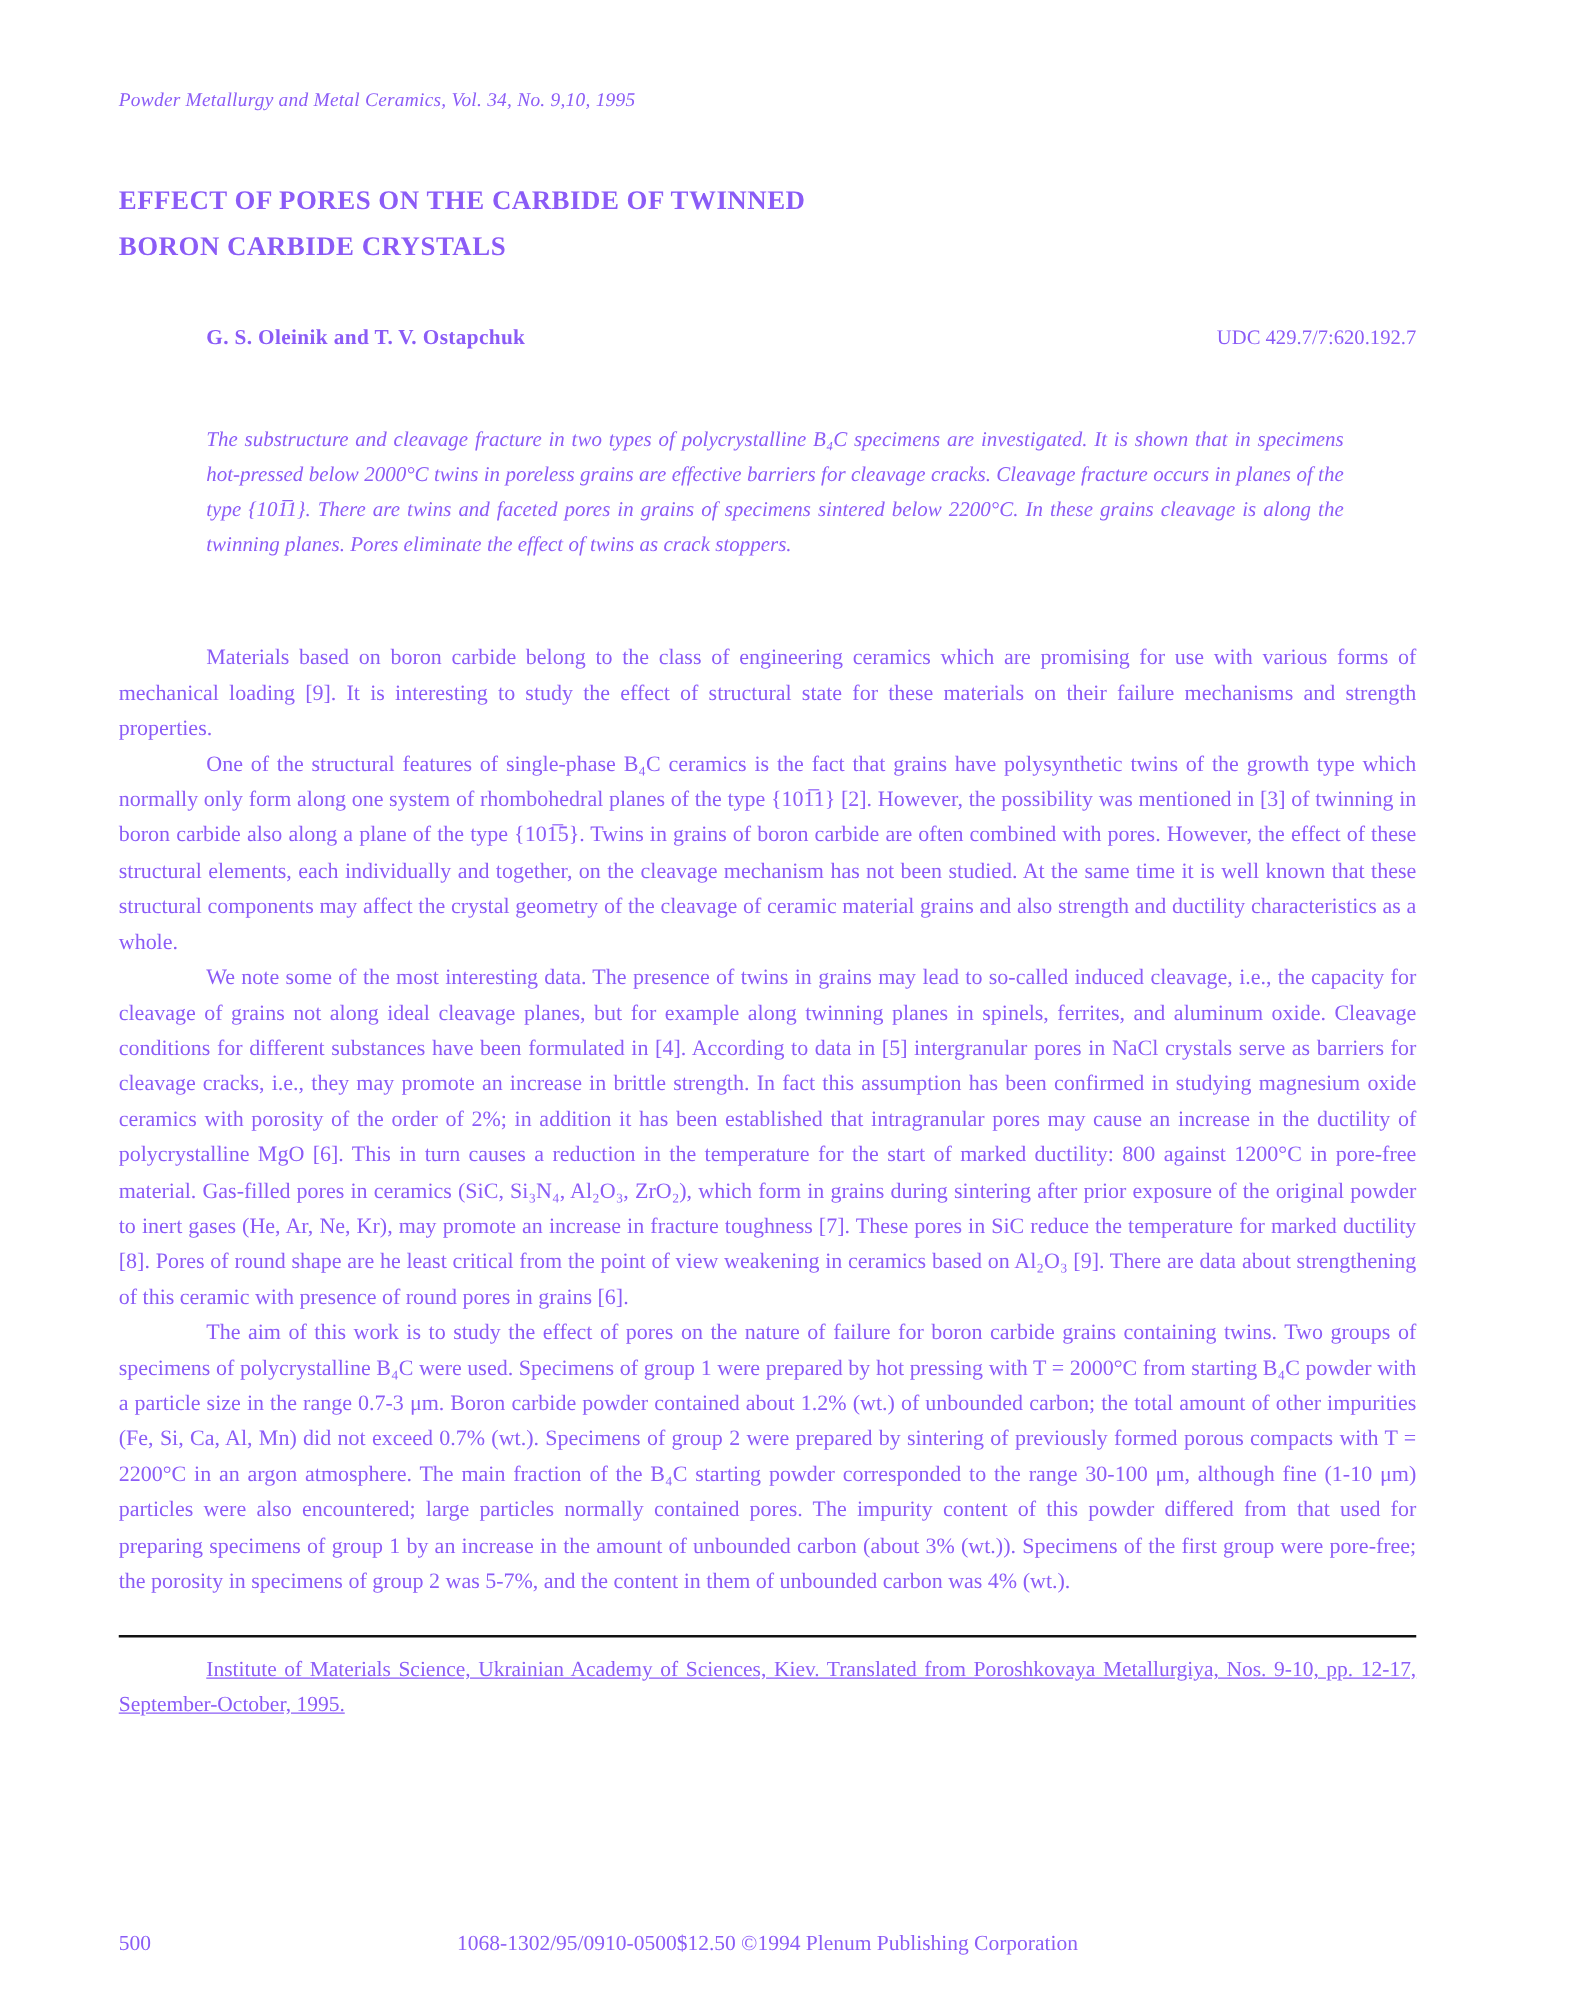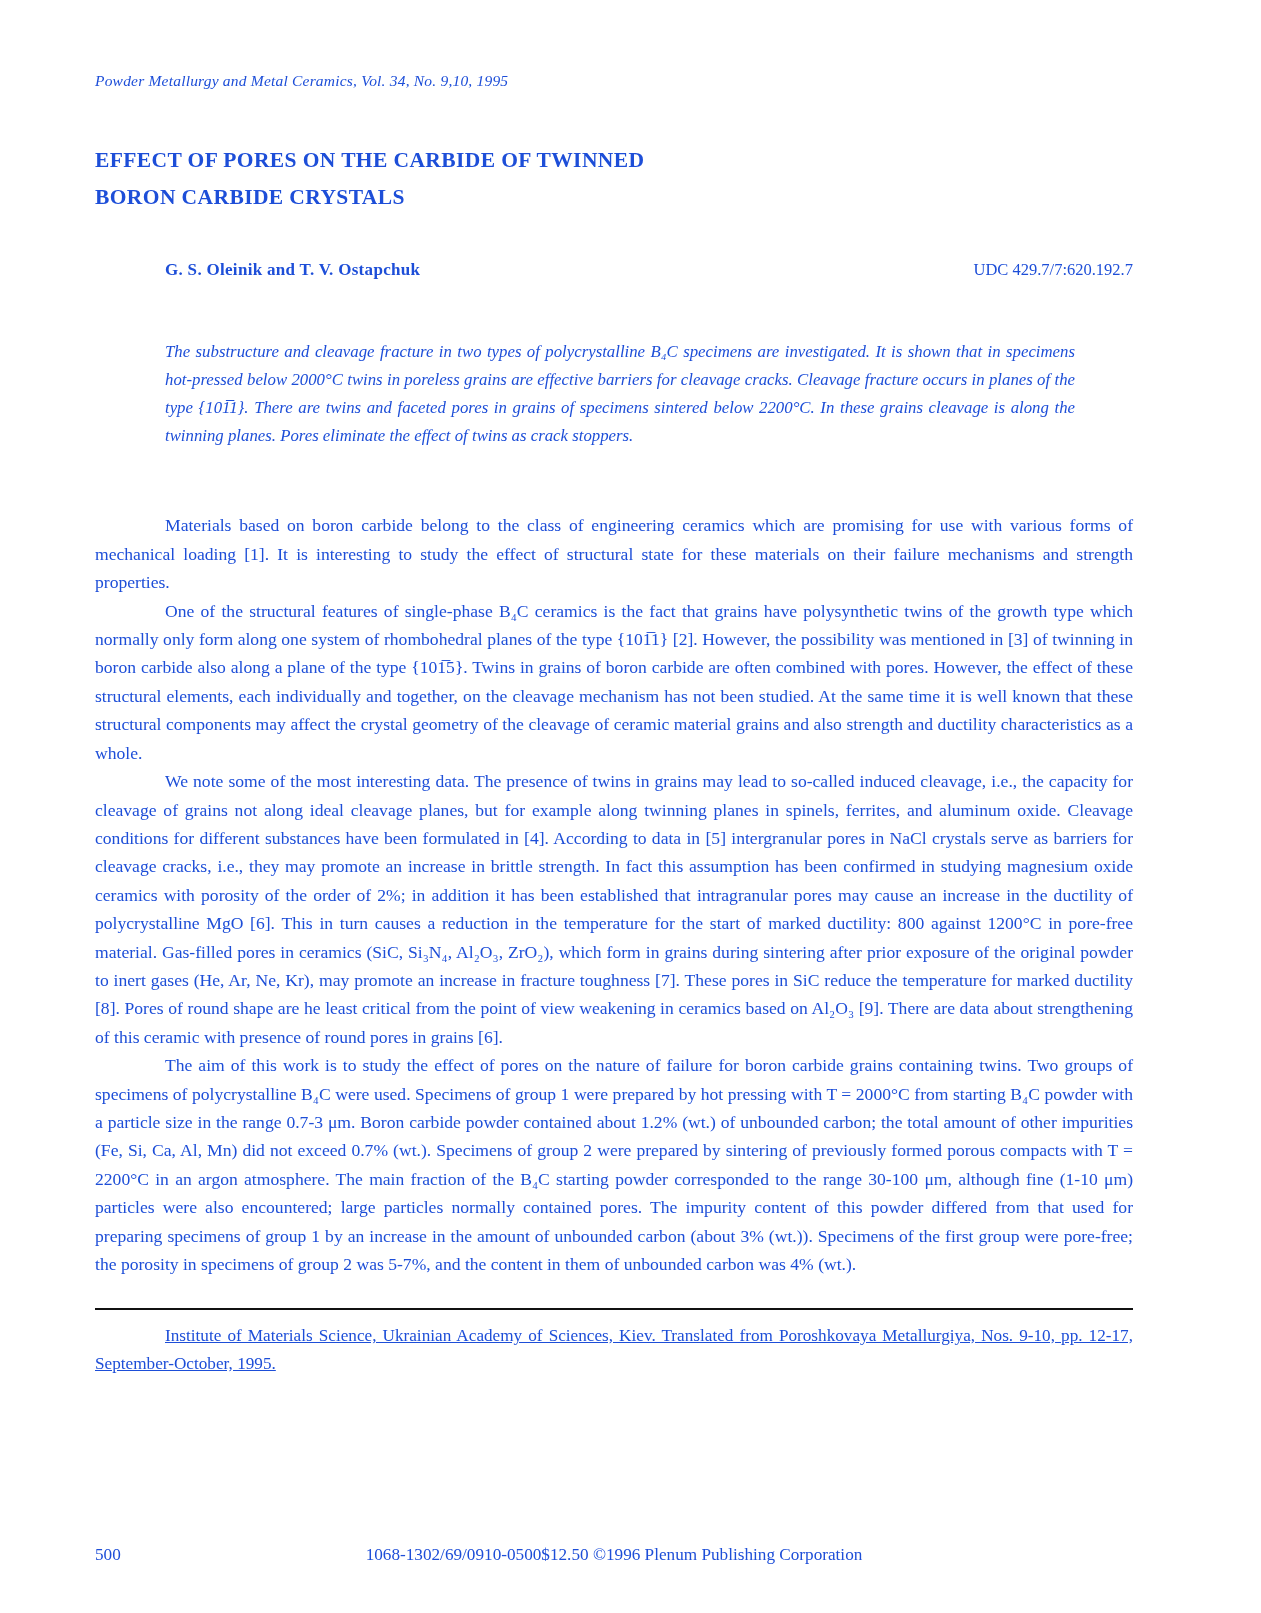--- a/index.html
+++ b/index.html
@@ -6,21 +6,21 @@
     margin: 0;
     padding: 0;
     background: #e8e8e8;
   }
   .page {
     position: relative;
     width: 1261px;
     height: 1613px;
     margin: 0 auto;
     background: #ffffff;
-    color: #1d4ed8;
+    color: #8b5cf6;
     font-family: "Liberation Serif", "DejaVu Serif", serif;
     box-sizing: border-box;
     padding: 72px 128px 0 95px;
     overflow: hidden;
   }
   .journal-line {
     font-style: italic;
     font-size: 15.5px;
     letter-spacing: 0.2px;
   }
@@ -107,28 +107,28 @@
 BORON CARBIDE CRYSTALS</h1>
 
   <div class="byline">
     <span class="authors">G. S. Oleinik and T. V. Ostapchuk</span>
     <span class="udc">UDC 429.7/7:620.192.7</span>
   </div>
 
   <p class="abstract">The substructure and cleavage fracture in two types of polycrystalline B₄C specimens are investigated. It is shown that in specimens hot-pressed below 2000°C twins in poreless grains are effective barriers for cleavage cracks. Cleavage fracture occurs in planes of the type {101̅1}. There are twins and faceted pores in grains of specimens sintered below 2200°C. In these grains cleavage is along the twinning planes. Pores eliminate the effect of twins as crack stoppers.</p>
 
   <div class="body-text">
-    <p>Materials based on boron carbide belong to the class of engineering ceramics which are promising for use with various forms of mechanical loading [1]. It is interesting to study the effect of structural state for these materials on their failure mechanisms and strength properties.</p>
+    <p>Materials based on boron carbide belong to the class of engineering ceramics which are promising for use with various forms of mechanical loading [9]. It is interesting to study the effect of structural state for these materials on their failure mechanisms and strength properties.</p>
     <p>One of the structural features of single-phase B₄C ceramics is the fact that grains have polysynthetic twins of the growth type which normally only form along one system of rhombohedral planes of the type {101̅1} [2]. However, the possibility was mentioned in [3] of twinning in boron carbide also along a plane of the type {101̅5}. Twins in grains of boron carbide are often combined with pores. However, the effect of these structural elements, each individually and together, on the cleavage mechanism has not been studied. At the same time it is well known that these structural components may affect the crystal geometry of the cleavage of ceramic material grains and also strength and ductility characteristics as a whole.</p>
     <p>We note some of the most interesting data. The presence of twins in grains may lead to so-called induced cleavage, i.e., the capacity for cleavage of grains not along ideal cleavage planes, but for example along twinning planes in spinels, ferrites, and aluminum oxide. Cleavage conditions for different substances have been formulated in [4]. According to data in [5] intergranular pores in NaCl crystals serve as barriers for cleavage cracks, i.e., they may promote an increase in brittle strength. In fact this assumption has been confirmed in studying magnesium oxide ceramics with porosity of the order of 2%; in addition it has been established that intragranular pores may cause an increase in the ductility of polycrystalline MgO [6]. This in turn causes a reduction in the temperature for the start of marked ductility: 800 against 1200°C in pore-free material. Gas-filled pores in ceramics (SiC, Si₃N₄, Al₂O₃, ZrO₂), which form in grains during sintering after prior exposure of the original powder to inert gases (He, Ar, Ne, Kr), may promote an increase in fracture toughness [7]. These pores in SiC reduce the temperature for marked ductility [8]. Pores of round shape are he least critical from the point of view weakening in ceramics based on Al₂O₃ [9]. There are data about strengthening of this ceramic with presence of round pores in grains [6].</p>
     <p>The aim of this work is to study the effect of pores on the nature of failure for boron carbide grains containing twins. Two groups of specimens of polycrystalline B₄C were used. Specimens of group 1 were prepared by hot pressing with T = 2000°C from starting B₄C powder with a particle size in the range 0.7-3 μm. Boron carbide powder contained about 1.2% (wt.) of unbounded carbon; the total amount of other impurities (Fe, Si, Ca, Al, Mn) did not exceed 0.7% (wt.). Specimens of group 2 were prepared by sintering of previously formed porous compacts with T = 2200°C in an argon atmosphere. The main fraction of the B₄C starting powder corresponded to the range 30-100 μm, although fine (1-10 μm) particles were also encountered; large particles normally contained pores. The impurity content of this powder differed from that used for preparing specimens of group 1 by an increase in the amount of unbounded carbon (about 3% (wt.)). Specimens of the first group were pore-free; the porosity in specimens of group 2 was 5-7%, and the content in them of unbounded carbon was 4% (wt.).</p>
   </div>
 
   <hr class="footnote-rule">
 
   <p class="footnote">Institute of Materials Science, Ukrainian Academy of Sciences, Kiev. Translated from Poroshkovaya Metallurgiya, Nos. 9-10, pp. 12-17, September-October, 1995.</p>
 
   <div class="footer">
     <span class="page-number">500</span>
-    <span class="copyright">1068-1302/69/0910-0500$12.50  ©1996 Plenum Publishing Corporation</span>
+    <span class="copyright">1068-1302/95/0910-0500$12.50  ©1994 Plenum Publishing Corporation</span>
   </div>
 
 </div>
 
 </body></html>

